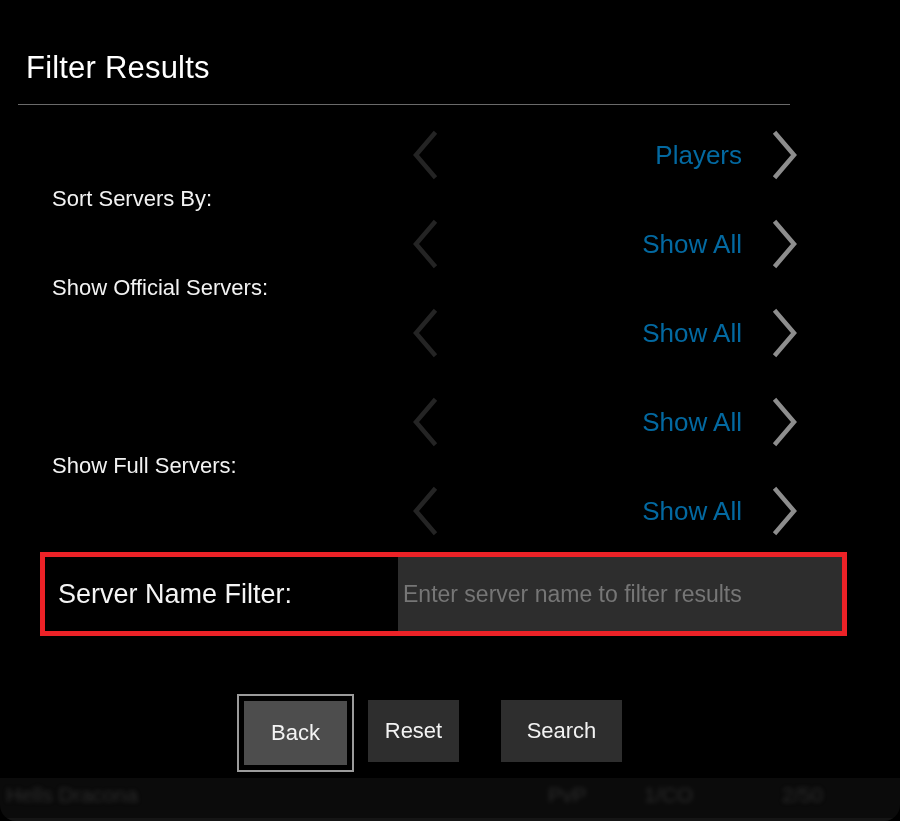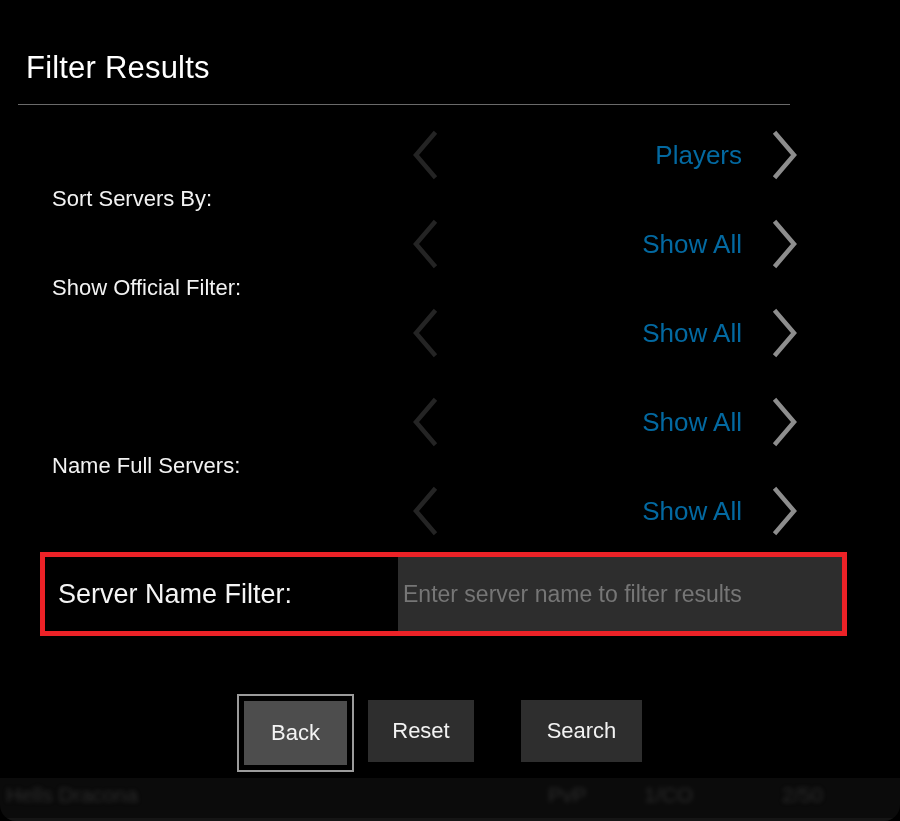--- a/index.html
+++ b/index.html
@@ -163,22 +163,22 @@
   .btn-back-inner {
     width: 100%;
     height: 100%;
     background: #4d4d4d;
     display: flex;
     align-items: center;
     justify-content: center;
     color: #f4f4f4;
     font-size: 22px;
   }
-  .btn-reset  { left: 368px; width: 106px; }
-  .btn-search { left: 501px; width: 121px; margin-left: 20px; }
+  .btn-reset  { left: 368px; width: 91px; }
+  .btn-search { left: 501px; width: 121px; }
 
   
   .bg-strip {
     position: absolute;
     left: 0;
     top: 778px;
     width: 900px;
     height: 43px;
     background: #0b0b0b;
     overflow: hidden;
@@ -228,21 +228,21 @@
       </div>
       <div class="row-value">Players</div>
       <div class="chev chev-right">
         <svg viewBox="0 0 46 58">
             <path d="M16 8 L34 29 L16 50" fill="none" stroke-width="4.5" stroke-linecap="square" stroke-linejoin="miter"></path>
           </svg>
       </div>
     </div>
 
     <div class="filter-row">
-      <div class="row-label">Show Official Filter:</div>
+      <div class="row-label">Show Official Servers:</div>
       <div class="chev chev-left">
         <svg viewBox="0 0 46 58">
             <path d="M30 8 L12 29 L30 50" fill="none" stroke-width="4.5" stroke-linecap="square" stroke-linejoin="miter"></path>
           </svg>
       </div>
       <div class="row-value">Show All</div>
       <div class="chev chev-right">
         <svg viewBox="0 0 46 58">
             <path d="M16 8 L34 29 L16 50" fill="none" stroke-width="4.5" stroke-linecap="square" stroke-linejoin="miter"></path>
           </svg>
@@ -257,21 +257,21 @@
       </div>
       <div class="row-value">Show All</div>
       <div class="chev chev-right">
         <svg viewBox="0 0 46 58">
             <path d="M16 8 L34 29 L16 50" fill="none" stroke-width="4.5" stroke-linecap="square" stroke-linejoin="miter"></path>
           </svg>
       </div>
     </div>
 
     <div class="filter-row">
-      <div class="row-label">Name Full Servers:</div>
+      <div class="row-label">Show Full Servers:</div>
       <div class="chev chev-left">
         <svg viewBox="0 0 46 58">
             <path d="M30 8 L12 29 L30 50" fill="none" stroke-width="4.5" stroke-linecap="square" stroke-linejoin="miter"></path>
           </svg>
       </div>
       <div class="row-value">Show All</div>
       <div class="chev chev-right">
         <svg viewBox="0 0 46 58">
             <path d="M16 8 L34 29 L16 50" fill="none" stroke-width="4.5" stroke-linecap="square" stroke-linejoin="miter"></path>
           </svg>

